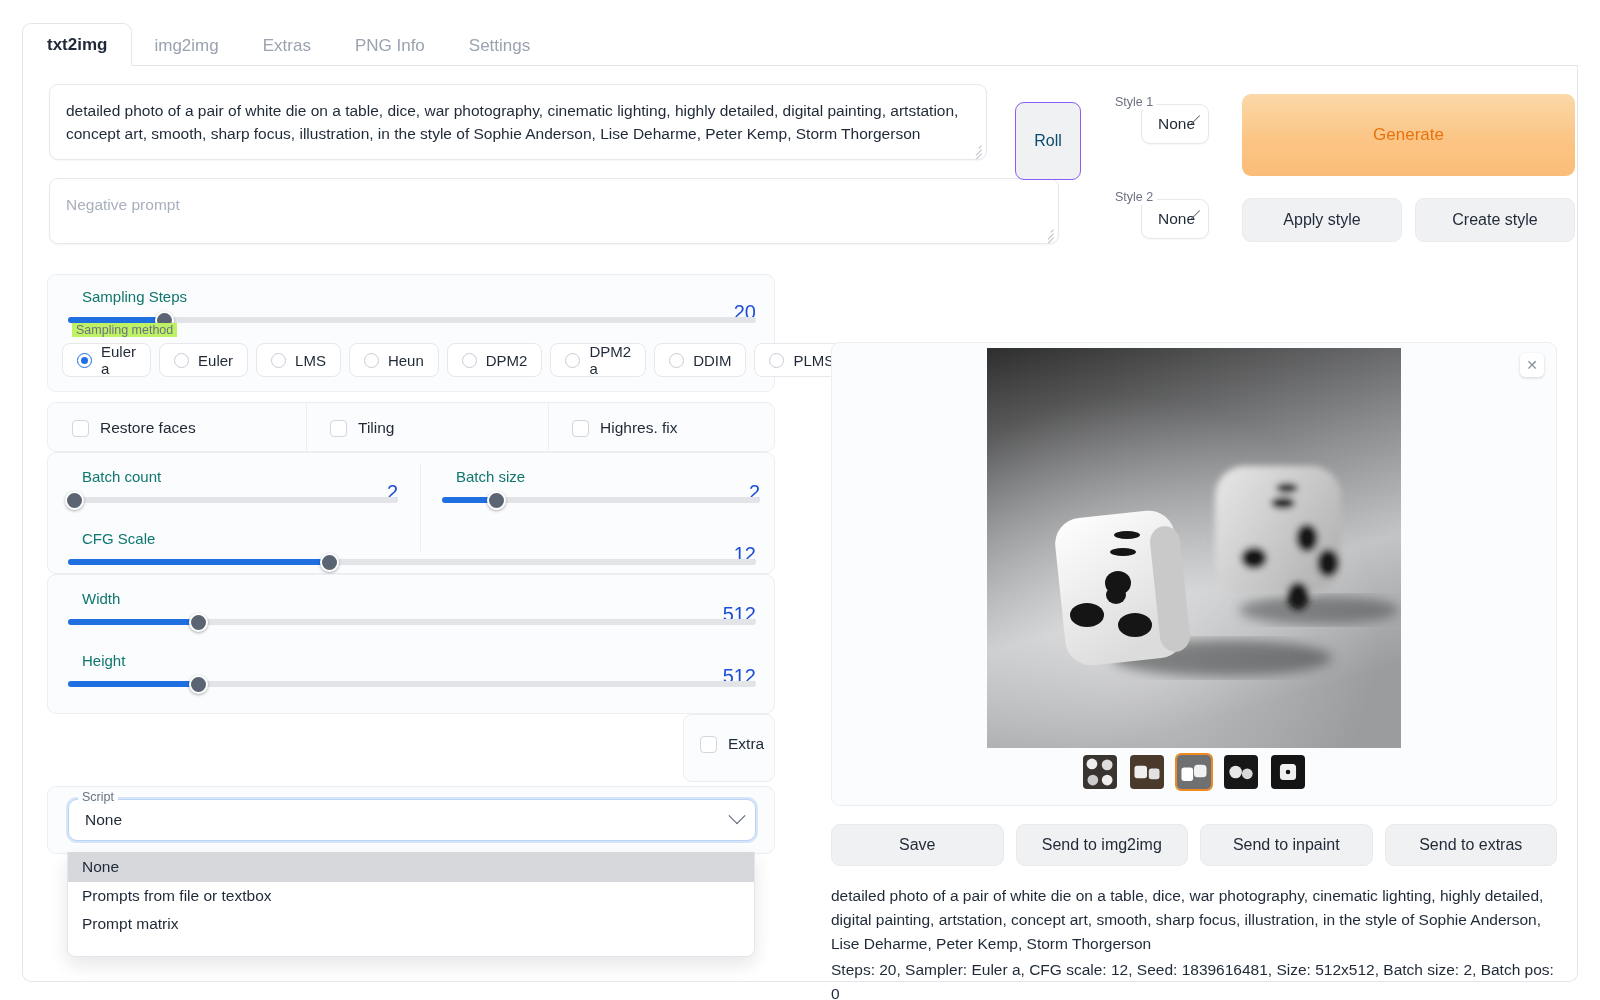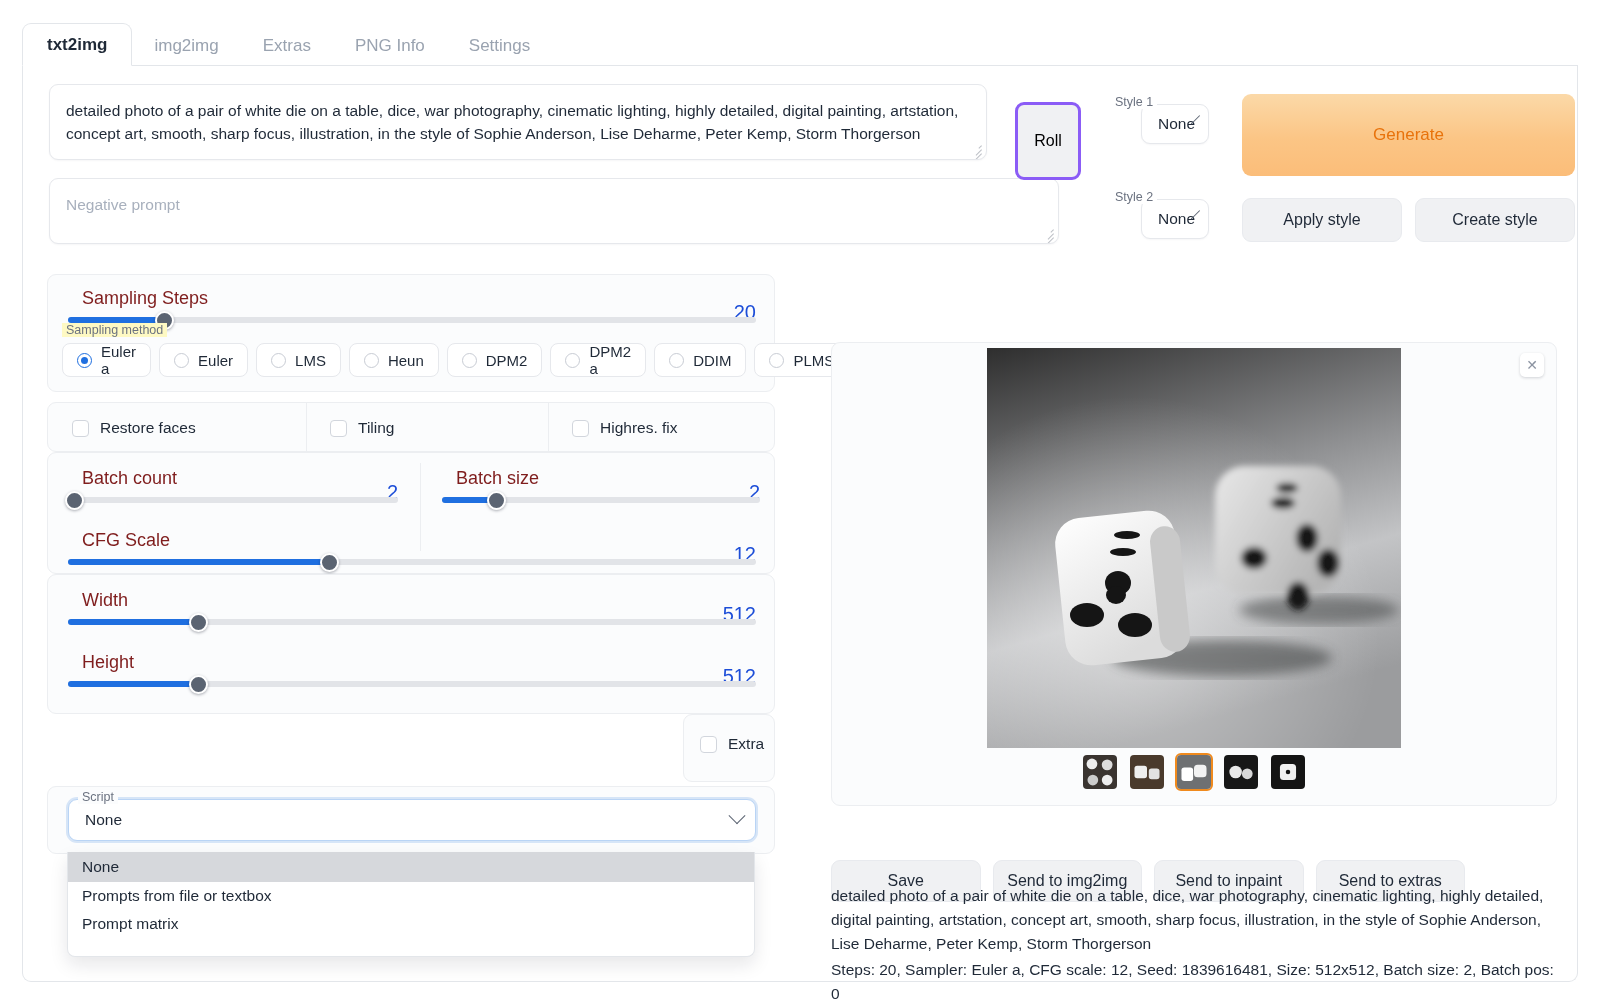--- a/index.html
+++ b/index.html
@@ -75,22 +75,22 @@
     height: 1px; background: #6b7280; transform: rotate(-45deg);
     transform-origin: right bottom;
   }
   .resize-grip i:nth-child(1) { bottom: 2px; width: 12px; }
   .resize-grip i:nth-child(2) { bottom: 6px; width: 8px; }
   .resize-grip i:nth-child(3) { bottom: 10px; width: 4px; }
 
   .roll-btn {
     position: absolute;
     display: flex; align-items: center; justify-content: center;
-    background: #f0f1f3; border: 3px solid #8b5cf6;
-    border-radius: 9px; font-size: 16px; color: #000000;
+    background: #f0f1f3; border: 1px solid #8b5cf6;
+    border-radius: 9px; font-size: 16px; color: #0c4a6e;
     cursor: pointer;
   }
 
   .field-wrap { position: absolute; padding-left: 40px; }
   .field-label {
     position: absolute; top: -9px; left: 10px;
     background: #ffffff; padding: 0 4px;
     font-size: 12.5px; color: #6b7280; z-index: 2;
     white-space: nowrap;
   }
@@ -128,21 +128,21 @@
   .panel {
     position: absolute;
     border: 1px solid #eceef1; border-radius: 9px;
     background: #fbfcfd;
   }
 
   .slider-group { position: absolute; }
   .slider-label {
     position: absolute; top: -9px; left: 10px;
     background: #fbfcfd; padding: 0 4px;
-    font-size: 18px; color: #7f1d1d;
+    font-size: 15px; color: #0f766e;
   }
   .slider-val {
     position: absolute; right: 0; top: 4px;
     font-size: 20px; color: #1d4ed8;
   }
   .track {
     position: absolute; left: 0; bottom: 0;
     height: 6px; width: 100%;
     background: #e2e4e8; border-radius: 3px;
   }
@@ -259,21 +259,21 @@
     position: absolute; left: 0; right: 0; top: 410px;
     display: flex; justify-content: center; gap: 9px;
   }
   .thumb {
     width: 38px; height: 38px; border-radius: 6px;
     overflow: hidden; cursor: pointer;
     border: 2px solid transparent;
   }
   .thumb.sel { border-color: #f08a1d; }
 
-  .outbtn-row { position: absolute; left: 808px; top: 758px; width: 634px; display: flex; gap: 12px; margin-top: 36px; }
+  .outbtn-row { position: absolute; left: 808px; top: 758px; width: 726px; display: flex; gap: 12px; }
   .outbtn {
     flex: 1; height: 42px;
     background: #f0f1f3; border: 1px solid #e8eaee; border-radius: 9px;
     display: flex; align-items: center; justify-content: center;
     font-size: 16px; color: #1f2937; cursor: pointer;
   }
   .info-block { position: absolute; left: 808px; top: 818px; width: 726px; }
   .info-prompt { font-size: 15.5px; line-height: 1.55; color: #1f2937; }
   .info-params { font-size: 15.5px; line-height: 1.55; color: #1f2937; margin-top: 2px; }
 
@@ -351,21 +351,21 @@
       <div class="slider-group" style="left:20px; top:22px; width:688px; height:26px;">
         <span class="slider-label">Sampling Steps</span>
         <span class="slider-val">20</span>
         <div class="track">
           <div class="fill" id="steps-fill" style="width: 14%;"></div>
           <div class="knob" id="steps-knob" style="left: 14%;"></div>
         </div>
       </div>
 
       <div class="radio-row" style="left:14px; top:68px;">
-        <span class="field-label" style="position:absolute; top:-20px; left:0; background:#fef9c3;">Sampling method</span>
+        <span class="field-label" style="position:absolute; top:-20px; left:10px; background:#bef264;">Sampling method</span>
         <div class="radio-chip sel">
           <span class="radio-dot"></span>
           <span>Euler a</span>
         </div>
         <div class="radio-chip">
           <span class="radio-dot"></span>
           <span>Euler</span>
         </div>
         <div class="radio-chip">
           <span class="radio-dot"></span>

